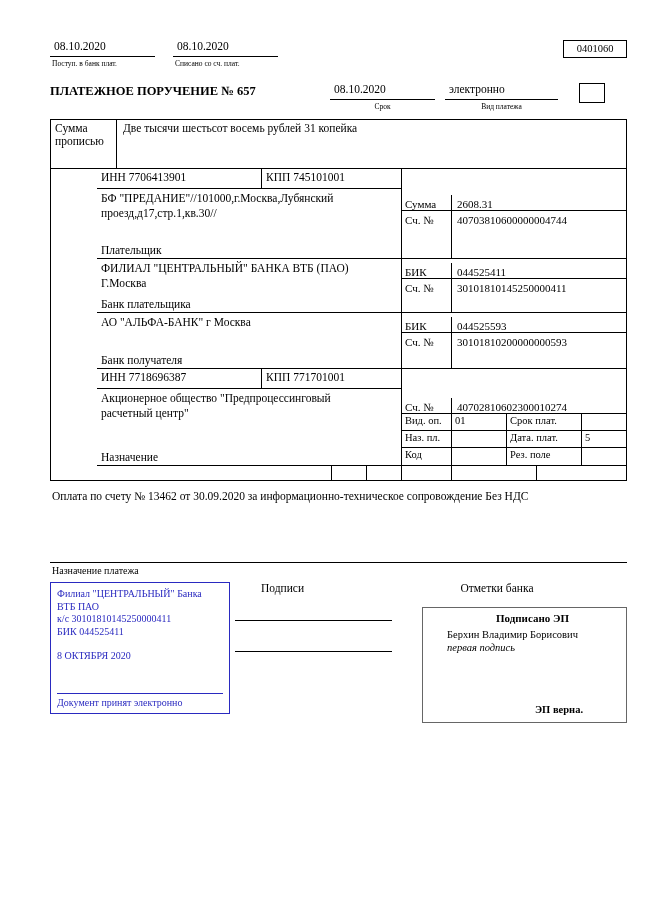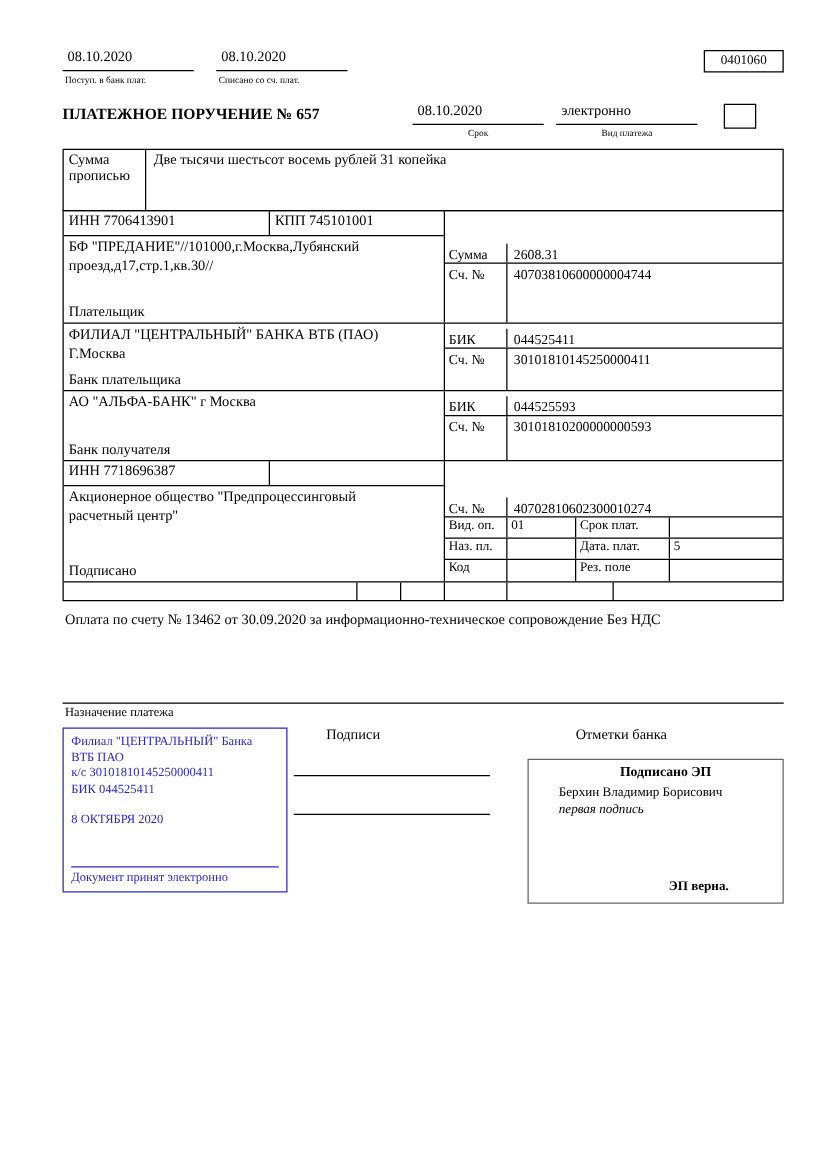--- a/index.html
+++ b/index.html
@@ -27,21 +27,21 @@
   .tfield.kind { width:113px; margin-left:10px; }
   .type-box { width:26px; height:20px; border:1px solid #000; margin-left:auto; margin-right:22px; }
 
   
   .amount-box { display:flex; border:1px solid #000; height:50px; margin-top:8px; }
   .amount-label { width:66px; border-right:1px solid #000; padding:2px 4px; line-height:13px; }
   .amount-value { flex:1; padding:2px 6px; }
 
   
   .main-table { border:1px solid #000; margin-top:-1px; }
-  .sec { display:flex; border-bottom:1px solid #000; }
+  .sec { display:flex; border-bottom:1px solid #000;margin-left:46px; }
   .sec.last { border-bottom:none; }
   .sec-left { width:305px; border-right:1px solid #000; display:flex; flex-direction:column; }
   .sec-right { flex:1; display:flex; flex-direction:column; }
   .idrow { display:flex; border-bottom:1px solid #000; height:20px; }
   .idrow .idcell { padding:2px 4px; }
   .idrow .inn { width:165px; border-right:1px solid #000; }
   .idrow .kpp { flex:1; }
   .name-area { flex:1; padding:2px 4px; line-height:15px; overflow-wrap:anywhere; }
   .bottom-label { padding:0 4px 2px 4px;font-family:Liberation Serif, serif; }
   .kv { display:flex; font-size:11px; }
@@ -181,26 +181,27 @@
           <div class="k">Сч. №</div>
           <div class="v">30101810200000000593</div>
         </div>
       </div>
     </div>
 
     <div class="sec" style="height:97px">
       <div class="sec-left">
         <div class="idrow">
           <div class="idcell inn">ИНН 7718696387</div>
+          <div class="idcell kpp">КПП 771701001</div>
         </div>
         <div class="name-area">
           <div>Акционерное общество "Предпроцессинговый</div>
           <div>расчетный центр"</div>
         </div>
-        <div class="bottom-label">Подписано</div>
+        <div class="bottom-label">Назначение</div>
       </div>
       <div class="sec-right">
         <div class="kv bb grow">
           <div class="k">Сч. №</div>
           <div class="v">40702810602300010274</div>
         </div>
         <div class="kv4 bb">
           <div class="k4a">Вид. оп.</div>
           <div class="v4a">01</div>
           <div class="k4b">Срок плат.</div>

